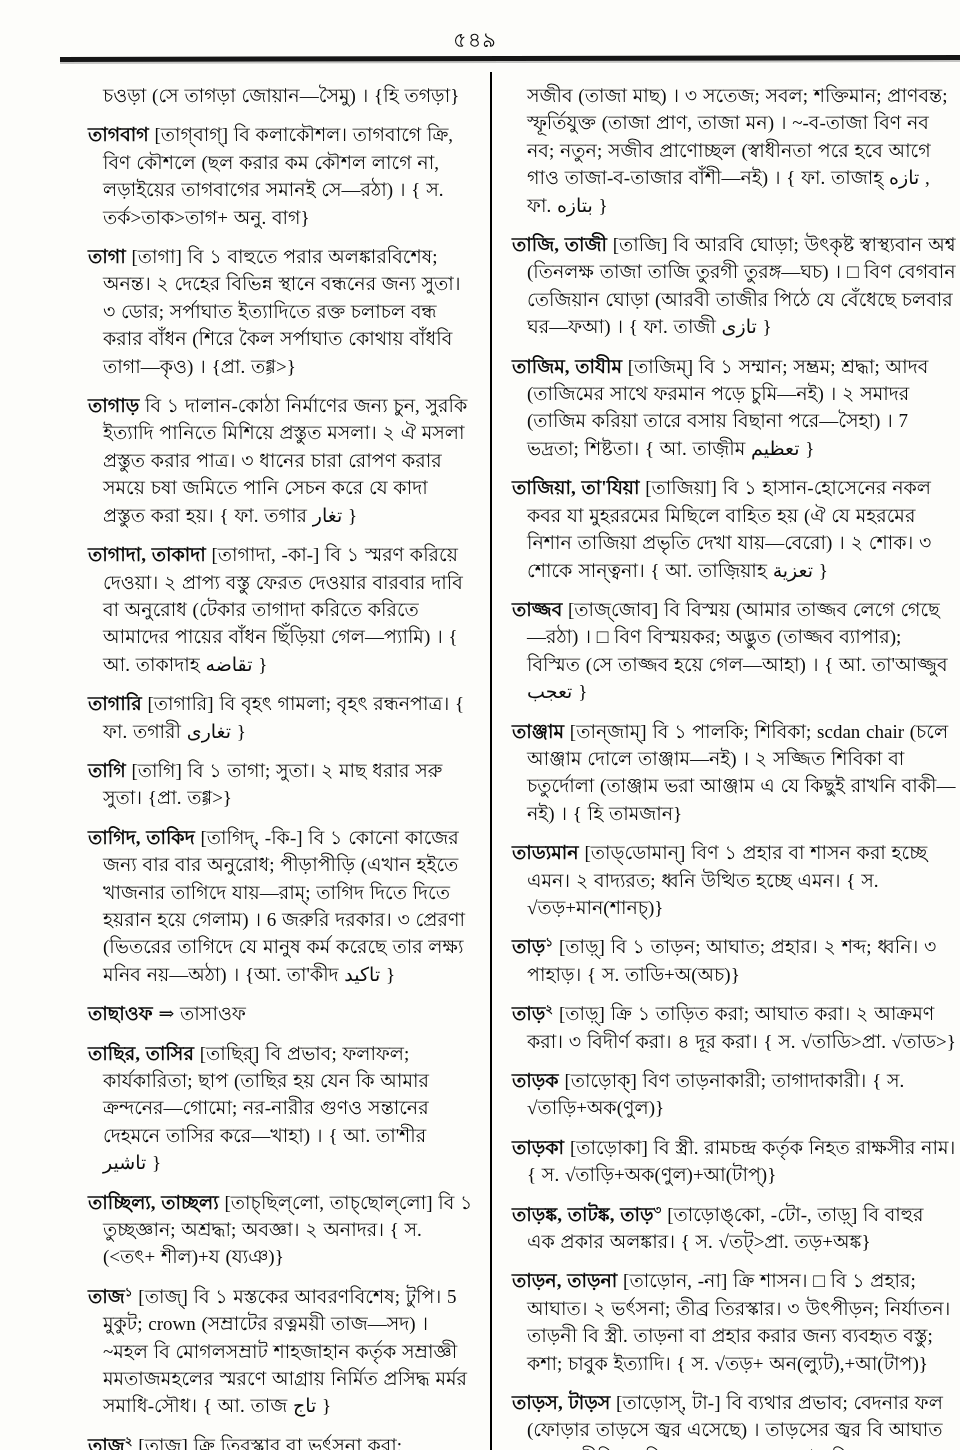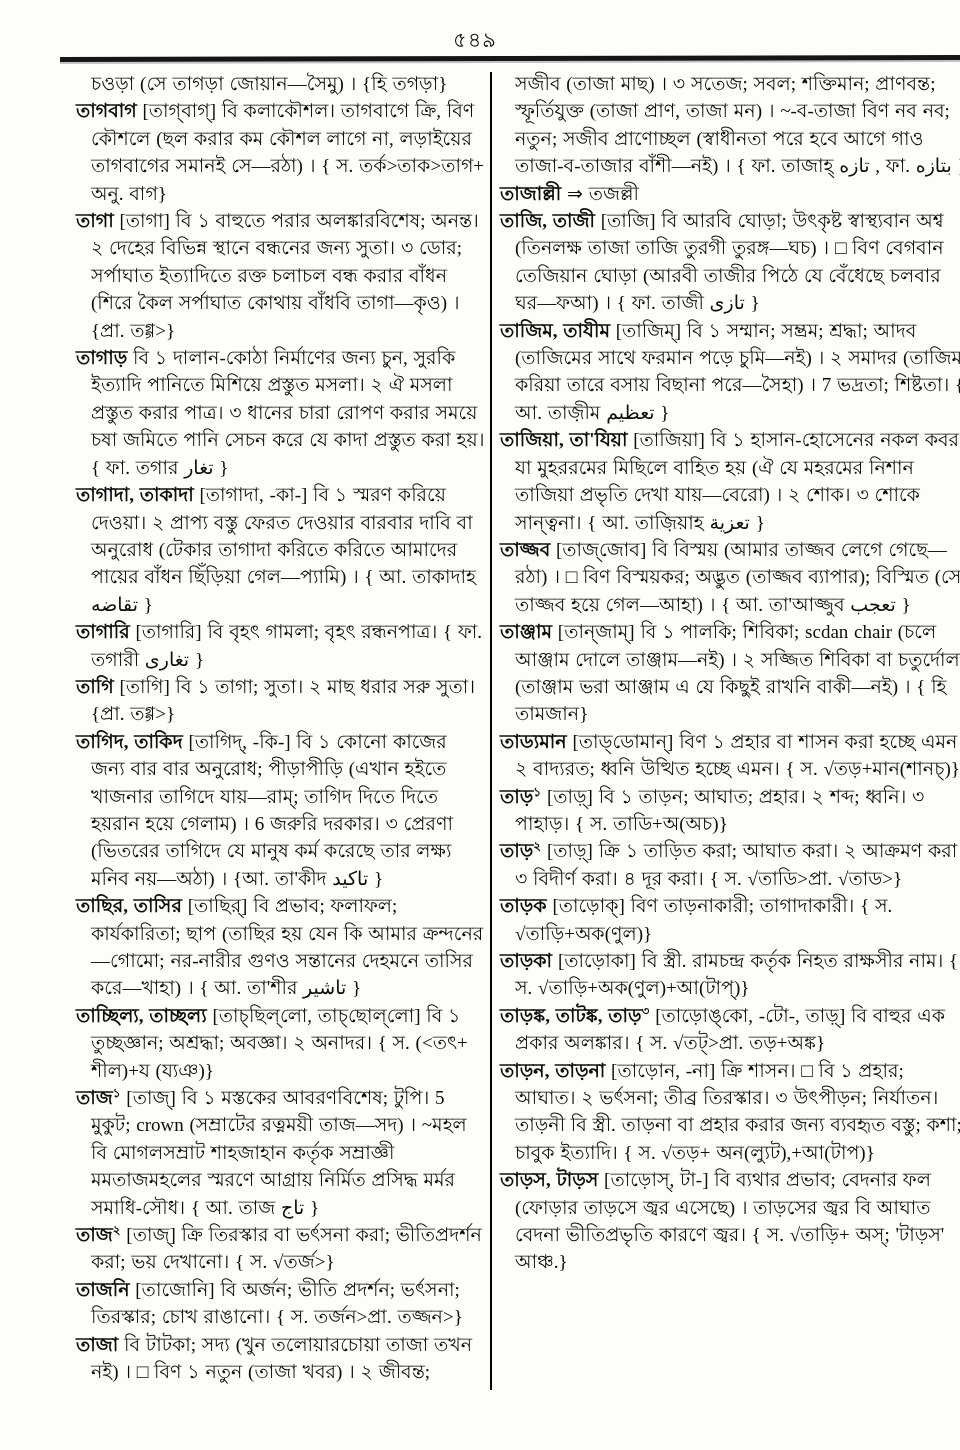--- a/index.html
+++ b/index.html
@@ -10,21 +10,21 @@
           font-size:21px;letter-spacing:1px;}
   .guide{position:absolute;right:6px;top:2px;font-weight:bold;font-size:24px;white-space:nowrap;}
   .gsep{display:inline-block;margin:0 12px;font-size:19px;transform:translateY(-2px);font-weight:normal;}
   .rule{position:absolute;top:56px;left:60px;right:12px;height:5px;background:#161616;
         box-shadow:0 2px 0 rgba(25,25,25,.25);transform:rotate(-0.12deg);}
   .columns{position:absolute;top:70px;left:76px;right:20px;display:flex;align-items:flex-start;}
   .col{width:410px;font-size:19px;line-height:27.4px;text-align:left;
        word-spacing:1px;}
   .col.right{flex:1;font-family:Liberation Serif, serif;}
   .divider{width:2px;background:#000;align-self:stretch;margin:2px 8px 0 4px;min-height:1318px;}
-  p.entry{margin:0;padding-left:15px;text-indent:-15px;}
+  p.entry{margin:12px;padding-left:15px;text-indent:-15px;}
   p.entry.cont{text-indent:0;}
   .hw{font-weight:bold;}
   sup.hsup{font-size:12px;font-weight:bold;line-height:0;}
 </style>
 </head>
 <body>
 
 <div class="page">
   <div class="header">
     <div class="pageno">৫৪৯</div>
@@ -33,31 +33,31 @@
   <div class="columns">
     <div class="col left" id="col-left">
         <p class="entry cont"><span>চওড়া (সে তাগড়া জোয়ান—সৈমু) । {হি  তগড়া}</span></p>
         <p class="entry"><span class="hw">তাগবাগ</span> <span>[তাগ্‌বাগ্] বি কলাকৌশল। তাগবাগে ক্রি, বিণ কৌশলে (ছল করার কম কৌশল লাগে না, লড়াইয়ের তাগবাগের সমানই সে—রঠা) । { স. তর্ক&gt;তাক&gt;তাগ+ অনু. বাগ}</span></p>
         <p class="entry"><span class="hw">তাগা</span> <span>[তাগা] বি ১ বাহুতে পরার অলঙ্কারবিশেষ; অনন্ত। ২ দেহের বিভিন্ন স্থানে বন্ধনের জন্য সুতা। ৩ ডোর; সর্পাঘাত ইত্যাদিতে রক্ত চলাচল বন্ধ করার বাঁধন (শিরে কৈল সর্পাঘাত কোথায় বাঁধবি তাগা—কৃও) । {প্রা. তগ্গ&gt;}</span></p>
         <p class="entry"><span class="hw">তাগাড়</span> <span>বি ১ দালান-কোঠা নির্মাণের জন্য চুন, সুরকি ইত্যাদি পানিতে মিশিয়ে প্রস্তুত মসলা। ২ ঐ মসলা প্রস্তুত করার পাত্র। ৩ ধানের চারা রোপণ করার সময়ে চষা জমিতে পানি সেচন করে যে কাদা প্রস্তুত করা হয়। { ফা. তগার  تغار  }</span></p>
         <p class="entry"><span class="hw">তাগাদা, তাকাদা</span> <span>[তাগাদা, -কা-] বি ১ স্মরণ করিয়ে দেওয়া। ২ প্রাপ্য বস্তু ফেরত দেওয়ার বারবার দাবি বা অনুরোধ (টেকার তাগাদা করিতে করিতে আমাদের পায়ের বাঁধন ছিঁড়িয়া গেল—প্যামি) । { আ.  তাকাদাহ  تقاضه  }</span></p>
         <p class="entry"><span class="hw">তাগারি</span> <span>[তাগারি] বি বৃহৎ গামলা; বৃহৎ রন্ধনপাত্র। { ফা. তগারী  تغارى  }</span></p>
         <p class="entry"><span class="hw">তাগি</span> <span>[তাগি] বি ১ তাগা; সুতা। ২ মাছ ধরার সরু সুতা। {প্রা. তগ্গ&gt;}</span></p>
         <p class="entry"><span class="hw">তাগিদ, তাকিদ</span> <span>[তাগিদ্, -কি-] বি ১ কোনো কাজের জন্য বার বার অনুরোধ; পীড়াপীড়ি (এখান হইতে খাজনার তাগিদে যায়—রাম্; তাগিদ দিতে দিতে হয়রান হয়ে গেলাম) । 6 জরুরি দরকার। ৩ প্রেরণা (ভিতরের তাগিদে যে মানুষ কর্ম করেছে তার লক্ষ্য মনিব নয়—অঠা) । {আ.  তা'কীদ  تاكيد  }</span></p>
+        <p class="entry"><span class="hw">তাছাওফ</span> <span>⇒ তাসাওফ</span></p>
         <p class="entry"><span class="hw">তাছির, তাসির</span> <span>[তাছির্] বি  প্রভাব; ফলাফল; কার্যকারিতা; ছাপ (তাছির হয় যেন কি আমার ক্রন্দনের—গোমো; নর-নারীর গুণও সন্তানের দেহমনে তাসির করে—খাহা) । { আ.  তা'শীর  تاشير  }</span></p>
         <p class="entry"><span class="hw">তাচ্ছিল্য, তাচ্ছল্য</span> <span>[তাচ্‌ছিল্‌লো, তাচ্‌ছোল্‌লো] বি ১ তুচ্ছজ্ঞান; অশ্রদ্ধা; অবজ্ঞা। ২ অনাদর। { স.  (&lt;তৎ+ শীল)+য (য্যঞ)}</span></p>
         <p class="entry"><span class="hw">তাজ</span><sup class="hsup">১</sup> <span>[তাজ্] বি ১ মস্তকের আবরণবিশেষ; টুপি। 5 মুকুট; crown (সম্রাটের রত্নময়ী তাজ—সদ) । ~মহল বি মোগলসম্রাট শাহজাহান কর্তৃক সম্রাজ্ঞী মমতাজমহলের স্মরণে আগ্রায় নির্মিত প্রসিদ্ধ মর্মর সমাধি-সৌধ। { আ. তাজ  تاج  }</span></p>
         <p class="entry"><span class="hw">তাজ</span><sup class="hsup">২</sup> <span>[তাজ্] ক্রি তিরস্কার বা ভর্ৎসনা করা; ভীতিপ্রদর্শন করা; ভয় দেখানো। { স.  √তর্জ&gt;}</span></p>
         <p class="entry"><span class="hw">তাজনি</span> <span>[তাজোনি] বি অর্জন; ভীতি প্রদর্শন; ভর্ৎসনা; তিরস্কার; চোখ রাঙানো। { স.  তর্জন&gt;প্রা. তজ্জন&gt;}</span></p>
         <p class="entry"><span class="hw">তাজা</span> <span>বি টাটকা; সদ্য (খুন তলোয়ারচোয়া তাজা তখন নই) । □ বিণ ১ নতুন (তাজা খবর) । ২ জীবন্ত;</span></p>
       </div>
     <div class="divider"></div>
     <div class="col right" id="col-right">
         <p class="entry cont"><span>সজীব (তাজা মাছ) । ৩ সতেজ; সবল; শক্তিমান; প্রাণবন্ত; স্ফূর্তিযুক্ত (তাজা প্রাণ, তাজা মন) । ~-ব-তাজা বিণ নব নব; নতুন; সজীব প্রাণোচ্ছল (স্বাধীনতা পরে হবে আগে গাও তাজা-ব-তাজার বাঁশী—নই) । { ফা. তাজাহ্  تازه  , ফা.  بتازه  }</span></p>
-        <p class="entry"><span class="hw">তাজাল্লী</span> <span>⇒ তজল্লী</span></p>
         <p class="entry"><span class="hw">তাজি, তাজী</span> <span>[তাজি] বি আরবি ঘোড়া; উৎকৃষ্ট স্বাস্থ্যবান অশ্ব (তিনলক্ষ তাজা তাজি তুরগী তুরঙ্গ—ঘচ) । □ বিণ বেগবান তেজিয়ান ঘোড়া (আরবী তাজীর পিঠে যে বেঁধেছে চলবার ঘর—ফআ) । { ফা.  তাজী  تازى  }</span></p>
         <p class="entry"><span class="hw">তাজিম, তাযীম</span> <span>[তাজিম্]  বি ১ সম্মান; সম্ভ্রম; শ্রদ্ধা; আদব (তাজিমের সাথে ফরমান পড়ে চুমি—নই) । ২ সমাদর (তাজিম করিয়া তারে বসায় বিছানা পরে—সৈহা) । 7 ভদ্রতা; শিষ্টতা। { আ. তাজ়ীম  تعظيم  }</span></p>
         <p class="entry"><span class="hw">তাজিয়া, তা'যিয়া</span> <span>[তাজিয়া] বি ১ হাসান-হোসেনের নকল কবর যা মুহররমের মিছিলে বাহিত হয় (ঐ যে মহরমের নিশান তাজিয়া প্রভৃতি দেখা যায়—বেরো) । ২ শোক। ৩ শোকে সান্ত্বনা। { আ. তাজ়িয়াহ  تعزية  }</span></p>
         <p class="entry"><span class="hw">তাজ্জব</span> <span>[তাজ্‌জোব] বি বিস্ময় (আমার তাজ্জব লেগে গেছে—রঠা) । □ বিণ  বিস্ময়কর; অদ্ভুত (তাজ্জব ব্যাপার); বিস্মিত (সে তাজ্জব হয়ে গেল—আহা) । { আ. তা'আজ্জুব  تعجب  }</span></p>
         <p class="entry"><span class="hw">তাঞ্জাম</span> <span>[তান্‌জাম্] বি ১ পালকি; শিবিকা; scdan chair (চলে আঞ্জাম দোলে তাঞ্জাম—নই) । ২ সজ্জিত শিবিকা বা চতুর্দোলা (তাঞ্জাম ভরা আঞ্জাম এ যে কিছুই রাখনি বাকী—নই) । { হি  তামজান}</span></p>
         <p class="entry"><span class="hw">তাড্যমান</span> <span>[তাড্‌ডোমান্] বিণ ১ প্রহার বা শাসন করা হচ্ছে এমন। ২ বাদ্যরত; ধ্বনি উত্থিত হচ্ছে এমন। { স. √তড়+মান(শানচ্)}</span></p>
         <p class="entry"><span class="hw">তাড়</span><sup class="hsup">১</sup> <span>[তাড়্] বি ১ তাড়ন; আঘাত; প্রহার। ২ শব্দ; ধ্বনি। ৩ পাহাড়। { স. তাডি+অ(অচ)}</span></p>
         <p class="entry"><span class="hw">তাড়</span><sup class="hsup">২</sup> <span>[তাড়্] ক্রি ১ তাড়িত করা; আঘাত করা। ২ আক্রমণ করা। ৩ বিদীর্ণ করা। ৪ দূর করা। { স. √তাডি&gt;প্রা. √তাড&gt;}</span></p>
         <p class="entry"><span class="hw">তাড়ক</span> <span>[তাড়োক্] বিণ তাড়নাকারী; তাগাদাকারী। { স. √তাড়ি+অক(ণুল)}</span></p>
         <p class="entry"><span class="hw">তাড়কা</span> <span>[তাড়োকা] বি স্ত্রী. রামচন্দ্র কর্তৃক নিহত রাক্ষসীর নাম। { স.  √তাড়ি+অক(ণুল)+আ(টাপ্)}</span></p>

